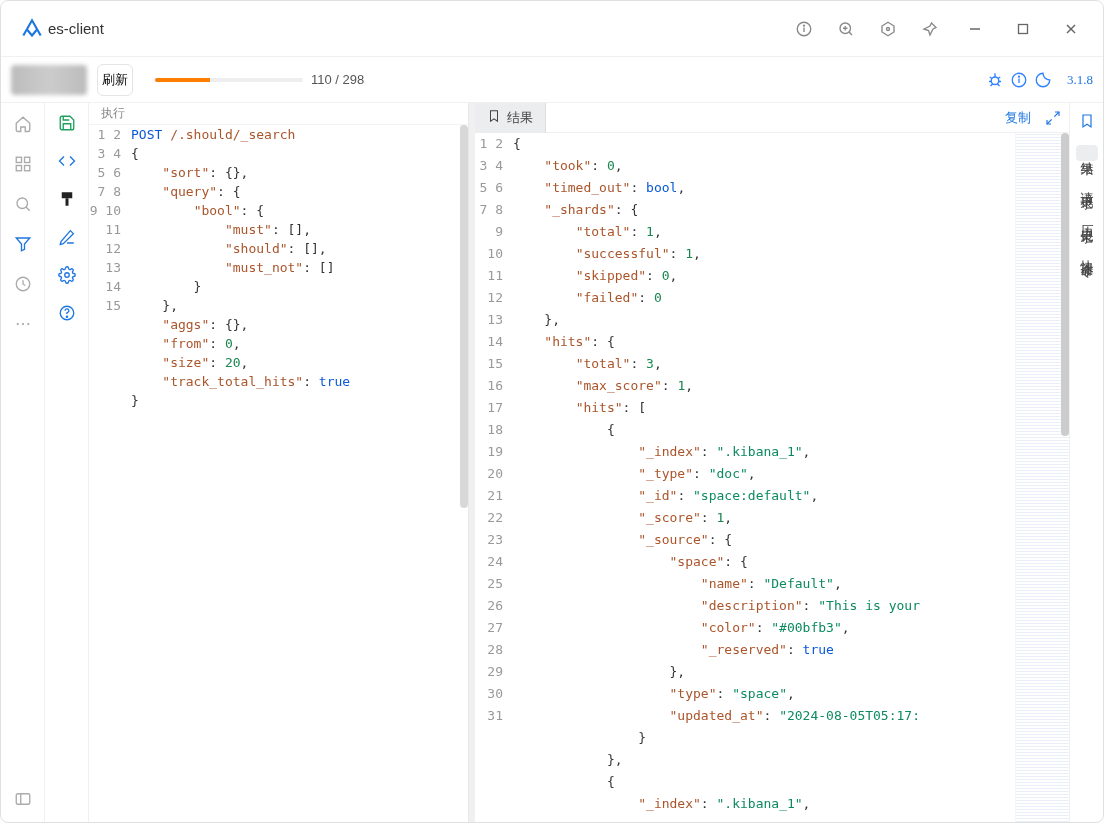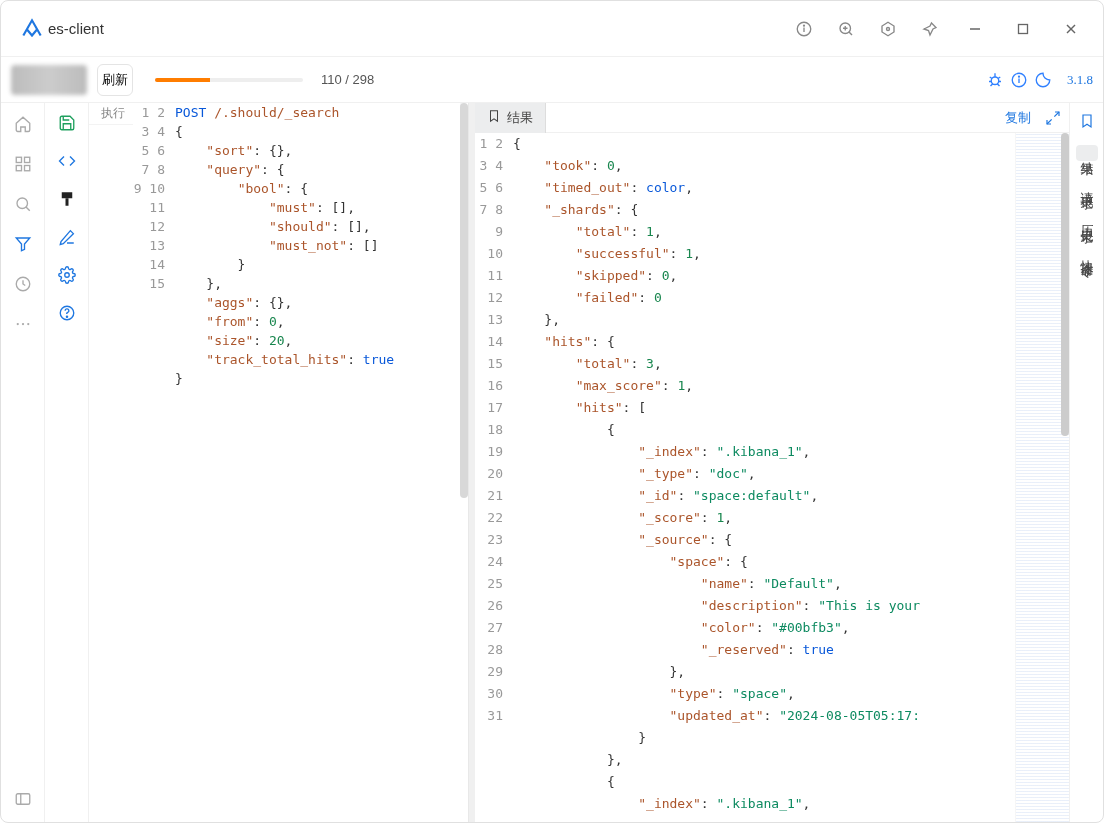--- a/index.html
+++ b/index.html
@@ -14,21 +14,21 @@
 .titlebar-right { margin-left: auto; display: flex; align-items: center; gap: 12px; padding-right: 6px; }
 .titlebar-icon { width: 30px; height: 30px; display: flex; align-items: center; justify-content: center; color: #888; cursor: pointer; border-radius: 4px; }
 .win-btn { width: 36px; height: 30px; display: flex; align-items: center; justify-content: center; color: #666; cursor: pointer; }
 
 
 .toolbar { height: 46px; display: flex; align-items: center; padding: 6px 10px; gap: 10px; border-bottom: 1px solid #f0f0f0; }
 .thumb { width: 76px; height: 30px; background: linear-gradient(90deg,#bcbcbc,#ccc,#bcbcbc); border-radius: 4px; filter: blur(2px); }
 .env-select { position: relative; width: 206px; height: 32px; border: 1px solid #e4e4e4; border-radius: 6px; display: flex; align-items: center; padding: 0 30px 0 12px; background: #fff; cursor: pointer; font-size: 13px; color: #333;}
 .env-select .chev { position: absolute; right: 10px; color: #999; }
 .refresh-btn { height: 32px; padding: 0 4px; border: 1px solid #e4e4e4; border-radius: 6px; background: #fff; cursor: pointer; font-size: 13px; display: flex; align-items: center; }
-.progress-wrap { margin-left: 12px; display: flex; align-items: center; gap: 18px; }
+.progress-wrap { margin-left: 12px; display: flex; align-items: center; gap: 8px; }
 .progress { width: 148px; height: 4px; background: #eee; border-radius: 2px; overflow: hidden; }
 .progress-fill { height: 100%; background: #ff7d00; width: 37%; }
 .progress-text { font-size: 13px; color: #555; }
 .toolbar-spacer { flex: 1; }
 .toolbar-icons { display: flex; gap: 4px; align-items: center; font-family: Liberation Serif, serif; }
 .tb-icon { width: 20px; height: 20px; color: #3181ff; cursor: pointer; display: flex; align-items: center; justify-content: center; }
 .version { color: #1f77e0; font-size: 13px; margin-left: 10px; }
 
 
 .main { flex: 1; display: flex; min-height: 0; }
@@ -36,21 +36,21 @@
 .leftbar-icon { width: 22px; height: 22px; color: #aaa; cursor: pointer; display: flex; align-items: center; justify-content: center; }
 .leftbar-icon.active { color: #1f77e0; }
 .leftbar-bottom { position: absolute; bottom: 12px; }
 
 .toolbar2 { width: 44px; border-right: 1px solid #f0f0f0; display: flex; flex-direction: column; align-items: center; padding-top: 10px; gap: 18px;}
 .toolbar2-icon { width: 20px; height: 20px; cursor: pointer; display: flex; align-items: center; justify-content: center; }
 .toolbar2-icon.green { color: #1fa05e; }
 .toolbar2-icon.blue { color: #1f77e0; }
 .toolbar2-icon.dark { color: #222; }
 
-.editor-pane { flex: 0 0 380px; display: flex; flex-direction: row; border-right: 1px solid #e8e8e8; min-width: 0;}
+.editor-pane { flex: 0 0 380px; display: flex; flex-direction: column; border-right: 1px solid #e8e8e8; min-width: 0;}
 .editor-header { height: 22px; padding: 2px 8px 0 12px; font-size: 12px; color: #888; border-bottom: 1px solid #f3f3f3;}
 .editor-body { flex: 1; display: flex; font-family: Menlo, Consolas, monospace; font-size: 13px; line-height: 19px; overflow: hidden; position: relative;}
 .hl-line { position: absolute; left: 0; right: 6px; top: 0px; height: 19px; background: #f6f7f8; z-index: 0;}
 .gutter { width: 42px; text-align: right; padding-right: 10px; color: #999; background: #fff; user-select: none; z-index:1;}
 .code { flex: 1; white-space: pre; overflow: hidden; background: #fff; z-index:1;}
 .scrollbar-v { width: 8px; background: transparent; position: relative;}
 .scrollbar-thumb { position: absolute; top: 0; left: 0; right: 0; height: 55%; background: #d8d8d8; border-radius: 4px;}
 
 .splitter { width: 6px; background: #f0f0f0; cursor: col-resize; }
 
@@ -362,21 +362,21 @@
 25
 26
 27
 28
 29
 30
 31
 </div>
         <div class="code" id="res-code"><span class="tok-punc">{</span>
 <span class="tok-punc">    </span><span class="tok-key">"took"</span><span class="tok-punc">: </span><span class="tok-num">0</span><span class="tok-punc">,</span>
-<span class="tok-punc">    </span><span class="tok-key">"timed_out"</span><span class="tok-punc">: </span><span class="tok-bool">color</span><span class="tok-punc">,</span>
+<span class="tok-punc">    </span><span class="tok-key">"timed_out"</span><span class="tok-punc">: </span><span class="tok-bool">bool</span><span class="tok-punc">,</span>
 <span class="tok-punc">    </span><span class="tok-key">"_shards"</span><span class="tok-punc">: {</span>
 <span class="tok-punc">        </span><span class="tok-key">"total"</span><span class="tok-punc">: </span><span class="tok-num">1</span><span class="tok-punc">,</span>
 <span class="tok-punc">        </span><span class="tok-key">"successful"</span><span class="tok-punc">: </span><span class="tok-num">1</span><span class="tok-punc">,</span>
 <span class="tok-punc">        </span><span class="tok-key">"skipped"</span><span class="tok-punc">: </span><span class="tok-num">0</span><span class="tok-punc">,</span>
 <span class="tok-punc">        </span><span class="tok-key">"failed"</span><span class="tok-punc">: </span><span class="tok-num">0</span>
 <span class="tok-punc">    },</span>
 <span class="tok-punc">    </span><span class="tok-key">"hits"</span><span class="tok-punc">: {</span>
 <span class="tok-punc">        </span><span class="tok-key">"total"</span><span class="tok-punc">: </span><span class="tok-num">3</span><span class="tok-punc">,</span>
 <span class="tok-punc">        </span><span class="tok-key">"max_score"</span><span class="tok-punc">: </span><span class="tok-num">1</span><span class="tok-punc">,</span>
 <span class="tok-punc">        </span><span class="tok-key">"hits"</span><span class="tok-punc">: [</span>

